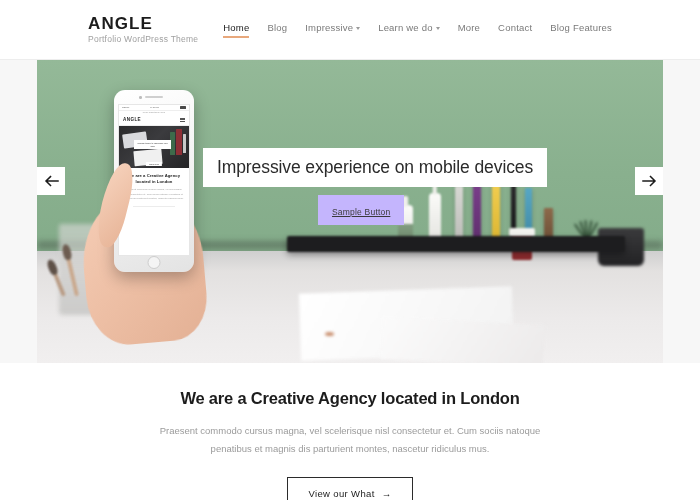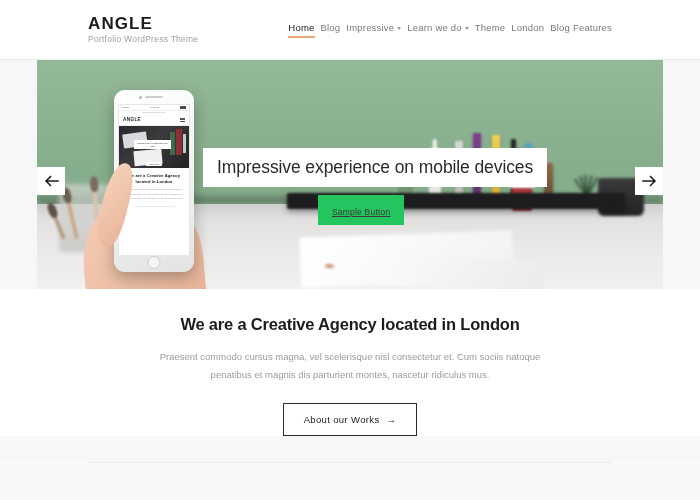--- a/index.html
+++ b/index.html
@@ -31,21 +31,21 @@
   }
   .brand-tagline {
     font-size: 8.5px;
     color: #a0a0a0;
     letter-spacing: .25px;
   }
   .main-nav {
     margin-left: auto;
     display: flex;
     align-items: center;
-    gap: 6px;
+    gap: 18px;
   }
   .nav-item {
     position: relative;
     font-size: 9.5px;
     color: #7a7a7a;
     letter-spacing: .2px;
     white-space: nowrap;
     padding-bottom: 5px;
     cursor: pointer;
     display: inline-flex;
@@ -66,21 +66,21 @@
     border-left: 2.6px solid transparent;
     border-right: 2.6px solid transparent;
     border-top: 3px solid #9a9a9a;
     position: relative; top: 1px;
   }
 
   
   .hero-wrap {
     position: relative;
     margin: 0 37px;
-    height: 229px;
+    height: 303px;
     overflow: hidden;
     background: #8cb491;
   }
   .hero-photo { position: absolute; inset: 0; overflow: hidden; }
 
   
   .wall {
     position: absolute; left: 0; right: 0; top: 0; height: 63%;
     background: linear-gradient(180deg, #94b998 0%, #89b08e 60%, #84ac8a 100%);
   }
@@ -313,21 +313,21 @@
   .slide-caption h2 {
     font-size: 17.5px;
     font-weight: normal;
     color: #2b2b2b;
     letter-spacing: -.1px;
     white-space: nowrap;
   }
   .slide-btn {
     position: absolute;
     left: 281px; top: 135px;
-    background: #22c55e;
+    background: #c4b5fd;
     padding: 6px 14px;
     z-index: 5;
     cursor: pointer;
   }
   .slide-btn span {
     font-size: 8.5px;
     color: #3a3a3a;
     text-decoration: underline;
     letter-spacing: .2px;
   }
@@ -400,24 +400,24 @@
     </a>
     <a class="nav-item">
       <span>Impressive</span>
       <span class="caret"></span>
     </a>
     <a class="nav-item">
       <span>Learn we do</span>
       <span class="caret"></span>
     </a>
     <a class="nav-item">
-      <span>Theme</span>
+      <span>More</span>
     </a>
     <a class="nav-item">
-      <span>London</span>
+      <span>Contact</span>
     </a>
     <a class="nav-item">
       <span>Blog Features</span>
     </a>
   </nav>
 </header>
 
 <section class="hero-wrap">
 
   <div class="hero-photo">
@@ -525,21 +525,21 @@
     <svg width="15" height="12" viewBox="0 0 15 12">
       <path d="M1 6 H12 M8.5 1.6 L13 6 L8.5 10.4" stroke="#1c1c1c" stroke-width="1.5" fill="none" stroke-linecap="square"></path>
     </svg>
   </div>
 </section>
 
 <section class="intro">
   <h2>We are a Creative Agency located in London</h2>
   <p>Praesent commodo cursus magna, vel scelerisque nisl consectetur et. Cum sociis natoque penatibus et magnis dis parturient montes, nascetur ridiculus mus.</p>
   <button class="works-btn">
-    <span>About our Works</span>
+    <span>View our What</span>
     <span>→</span>
   </button>
 </section>
 
 <section class="services">
   <div class="divider"></div>
 
 </section>
 
 </body></html>

